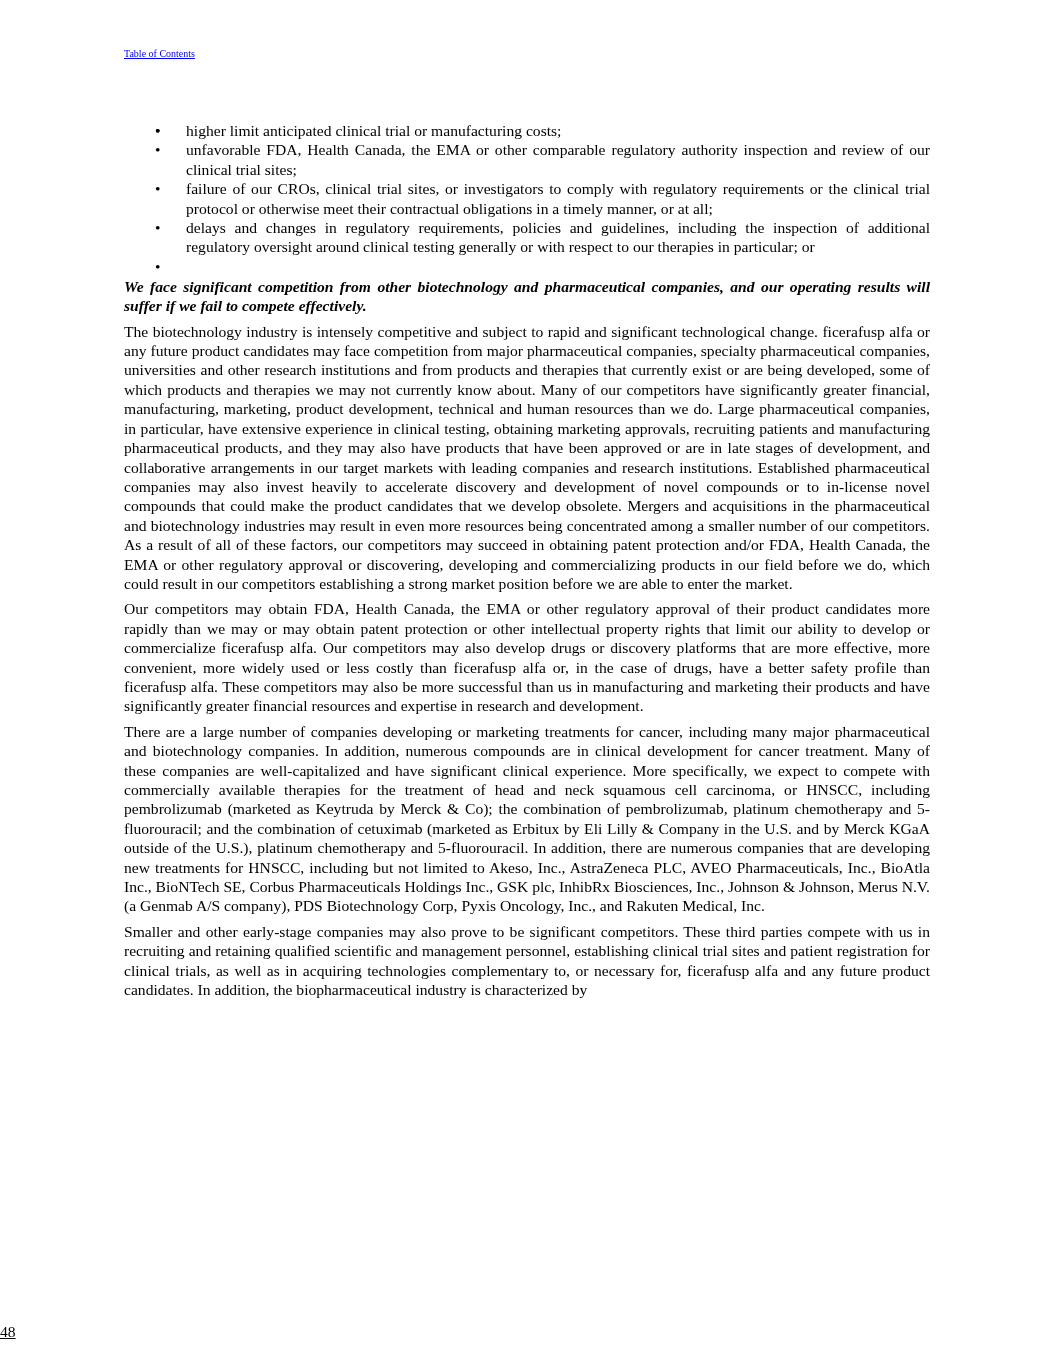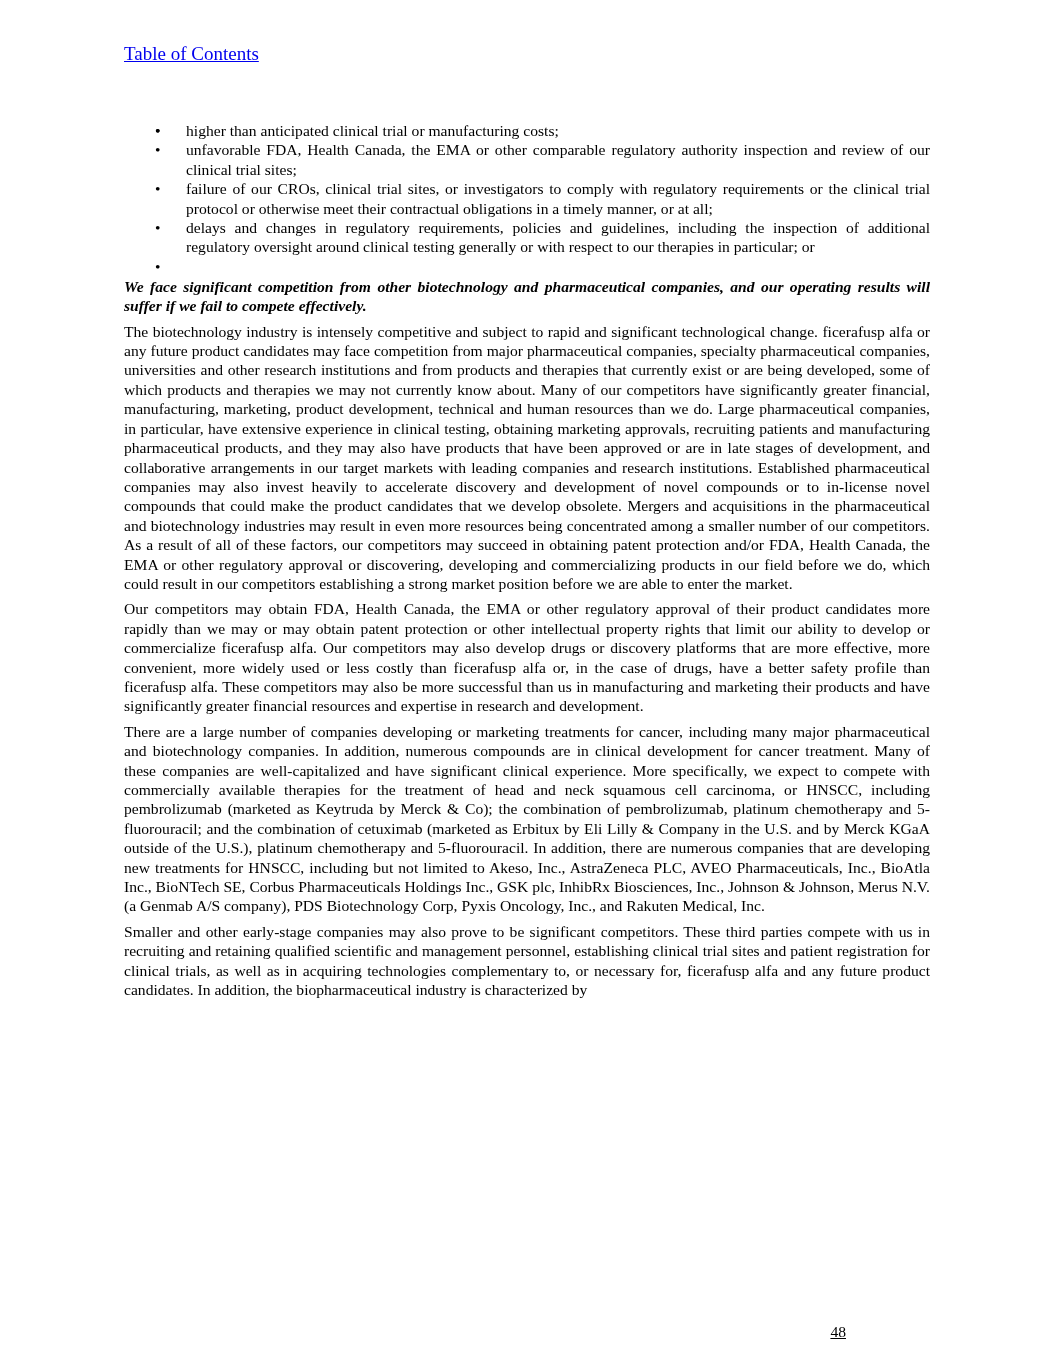--- a/index.html
+++ b/index.html
@@ -11,21 +11,21 @@
     color: #000000;
     font-size: 15.6px;
     line-height: 19.4px;
   }
   .toc-link {
     position: absolute;
     left: 124px;
     top: 44px;
     color: #0000ee;
     text-decoration: underline;
-    font-size: 19px;
+    font-size: 10px;
     cursor: pointer;
   }
   .content {
     position: absolute;
     left: 124px;
     top: 121px;
     width: 806px;
   }
   ul.bullets {
     list-style: none;
@@ -50,33 +50,33 @@
   }
   p.para {
     margin: 6px 0 0 0;
     text-align: justify;
   }
   .page-number {
     position: absolute;
     top: 1322px;
     left: 0;
     width: 846px;
-    text-align: right;
+    text-align: left;
     text-decoration: underline;
   }
 </style>
 </head>
 <body>
 
 <a class="toc-link">Table of Contents</a>
 
 <div class="content">
   <ul class="bullets">
     <li><span class="bullet">•</span></li>
-    <li><span class="bullet">•</span><span>higher than anticipated clinical trial or manufacturing costs;</span></li>
+    <li><span class="bullet">•</span><span>higher limit anticipated clinical trial or manufacturing costs;</span></li>
     <li><span class="bullet">•</span><span>unfavorable FDA, Health Canada, the EMA or other comparable regulatory authority inspection and review of our clinical trial sites;</span></li>
     <li><span class="bullet">•</span><span>failure of our CROs, clinical trial sites, or investigators to comply with regulatory requirements or the clinical trial protocol or otherwise meet their contractual obligations in a timely manner, or at all;</span></li>
     <li><span class="bullet">•</span><span>delays and changes in regulatory requirements, policies and guidelines, including the inspection of additional regulatory oversight around clinical testing generally or with respect to our therapies in particular; or</span></li>
     <li><span class="bullet">•</span></li>
   </ul>
 
   <div class="heading">We face significant competition from other biotechnology and pharmaceutical companies, and our operating results will suffer if we fail to compete effectively.</div>
 
   <p class="para">The biotechnology industry is intensely competitive and subject to rapid and significant technological change. ficerafusp alfa or any future product candidates may face competition from major pharmaceutical companies, specialty pharmaceutical companies, universities and other research institutions and from products and therapies that currently exist or are being developed, some of which products and therapies we may not currently know about. Many of our competitors have significantly greater financial, manufacturing, marketing, product development, technical and human resources than we do. Large pharmaceutical companies, in particular, have extensive experience in clinical testing, obtaining marketing approvals, recruiting patients and manufacturing pharmaceutical products, and they may also have products that have been approved or are in late stages of development, and collaborative arrangements in our target markets with leading companies and research institutions. Established pharmaceutical companies may also invest heavily to accelerate discovery and development of novel compounds or to in-license novel compounds that could make the product candidates that we develop obsolete. Mergers and acquisitions in the pharmaceutical and biotechnology industries may result in even more resources being concentrated among a smaller number of our competitors. As a result of all of these factors, our competitors may succeed in obtaining patent protection and/or FDA, Health Canada, the EMA or other regulatory approval or discovering, developing and commercializing products in our field before we do, which could result in our competitors establishing a strong market position before we are able to enter the market.</p>
   <p class="para">Our competitors may obtain FDA, Health Canada, the EMA or other regulatory approval of their product candidates more rapidly than we may or may obtain patent protection or other intellectual property rights that limit our ability to develop or commercialize ficerafusp alfa. Our competitors may also develop drugs or discovery platforms that are more effective, more convenient, more widely used or less costly than ficerafusp alfa or, in the case of drugs, have a better safety profile than ficerafusp alfa. These competitors may also be more successful than us in manufacturing and marketing their products and have significantly greater financial resources and expertise in research and development.</p>

